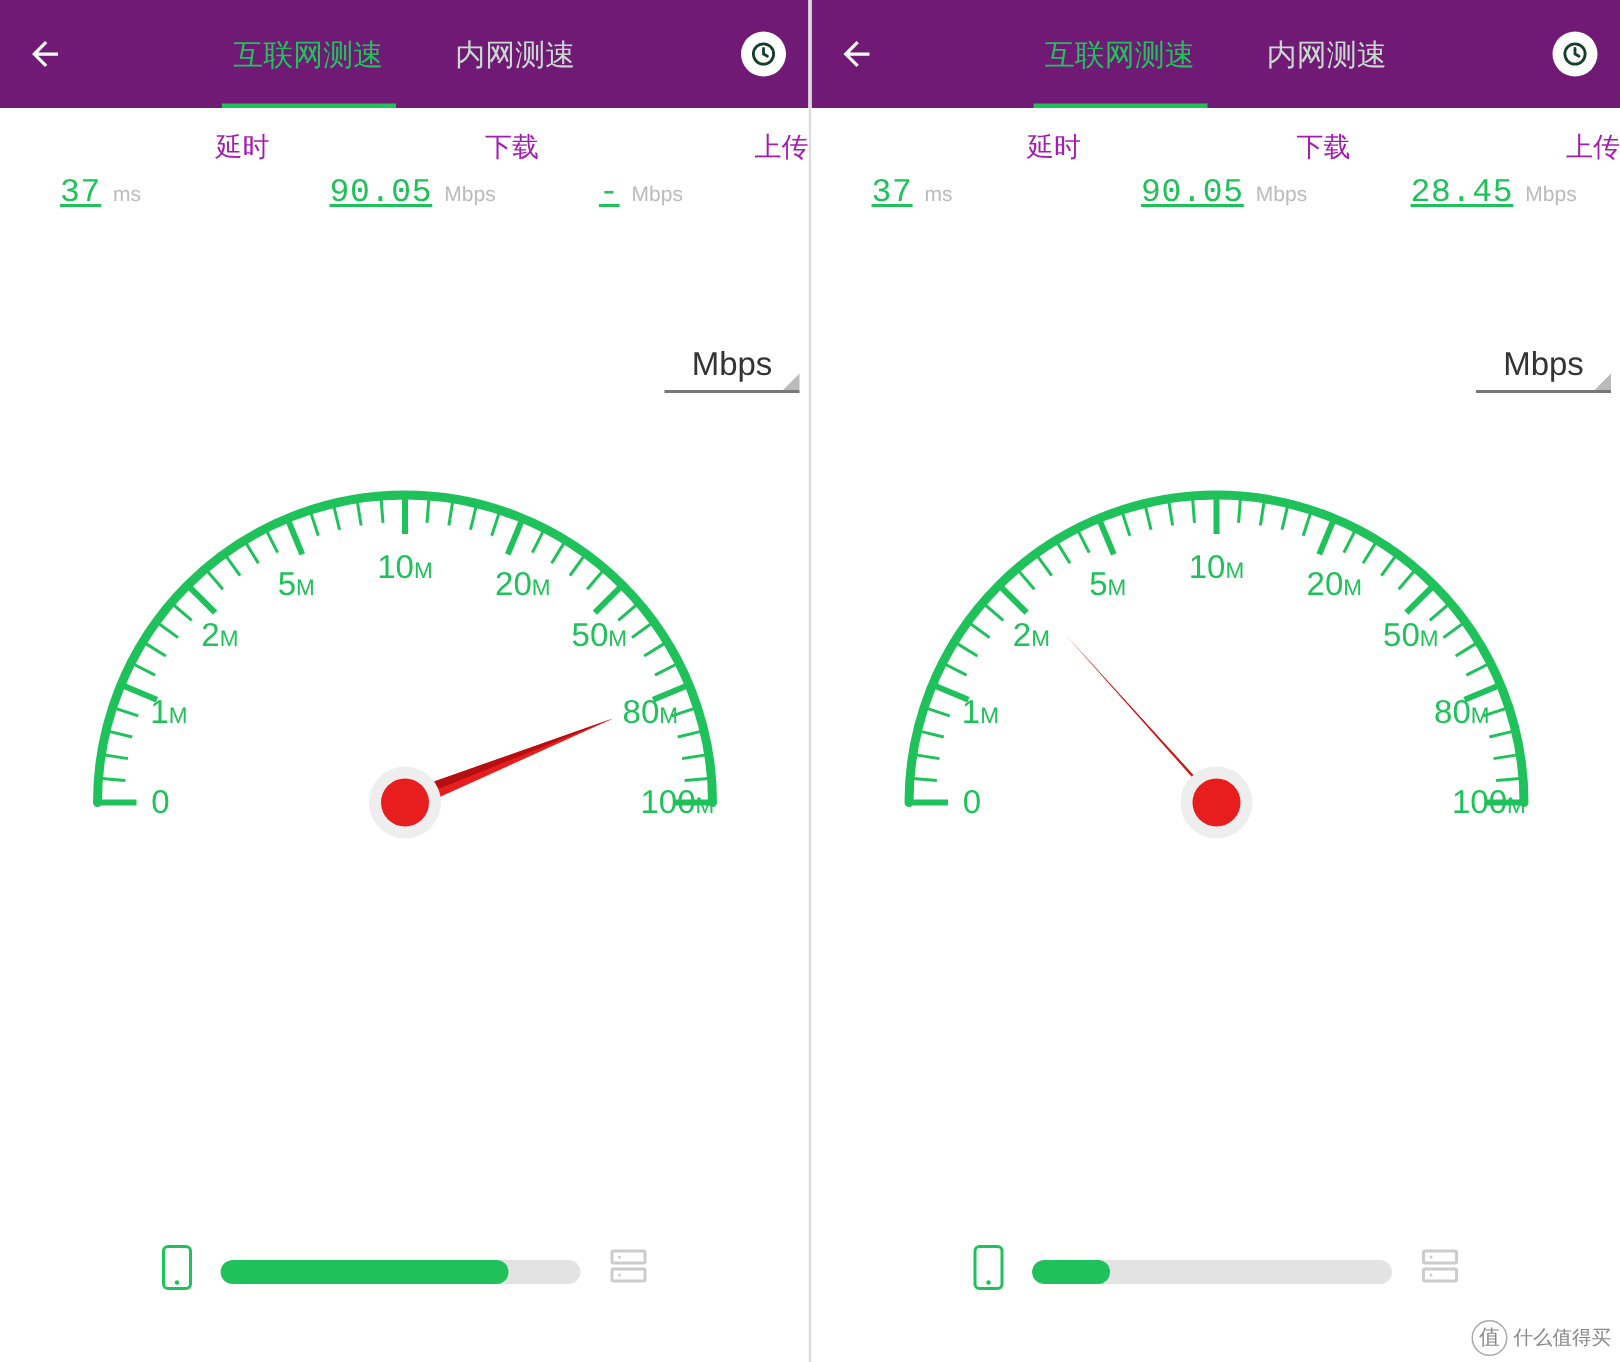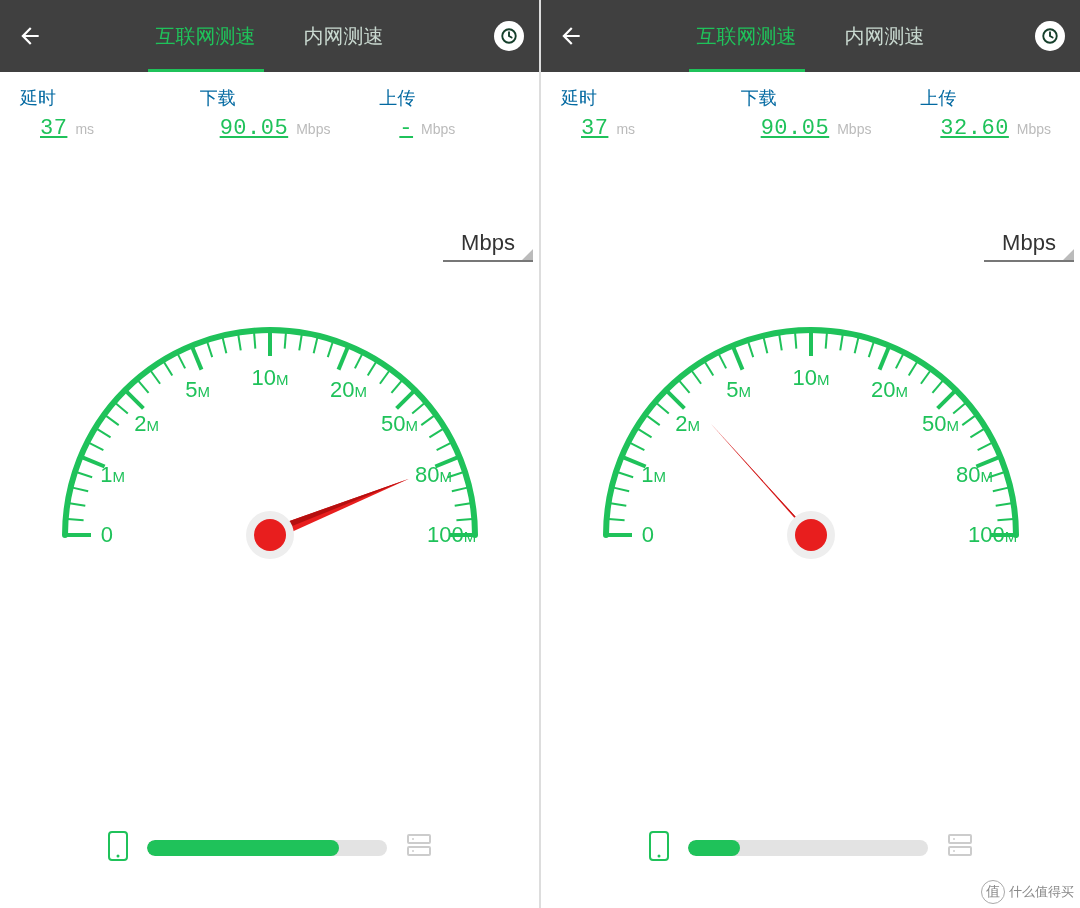--- a/index.html
+++ b/index.html
@@ -2,33 +2,33 @@
 <html><head>
 <meta charset="utf-8">
 <style>
   * { box-sizing: border-box; margin: 0; padding: 0; }
   body { width: 1080px; height: 908px; background: #fff; font-family: "Microsoft YaHei", sans-serif; overflow: hidden; position: relative; }
   .wrap { display: flex; width: 1080px; height: 908px; }
   .panel { width: 539px; height: 908px; background: #fff; position: relative; overflow: hidden; }
   .divider { width: 2px; height: 908px; background: #ddd; }
 
   
-  .header { height: 72px; background: #404040; display: flex; align-items: center; color: #fff; position: relative; }
+  .header { height: 72px; background: #701a75; display: flex; align-items: center; color: #fff; position: relative; }
   .back { width: 60px; display: flex; justify-content: center; align-items: center; }
   .tabs { flex: 1; display: flex; justify-content: center; align-items: center; gap: 40px; height: 100%; }
   .tab { font-size: 20px; height: 100%; display: flex; align-items: center; position: relative; padding: 0 4px; color: #c8d8cf; }
   .tab.active { color: #1fc25a; }
   .tab.active::after { content: ""; position: absolute; bottom: 0; left: -4px; right: -4px; height: 3px; background: #1fc25a; }
   .clock { width: 60px; display: flex; justify-content: center; align-items: center; }
   .clock-circ { width: 30px; height: 30px; border-radius: 50%; background: #fff; display: flex; align-items: center; justify-content: center; }
 
   
   .stats { display: flex; padding: 14px 0 0 0; }
   .stat { flex: 1; text-align: left; padding-left: 20px; }
-  .stat-label { font-size: 18px; color: #0369a1; margin-bottom: 6px; }
+  .stat-label { font-size: 18px; color: #a21caf; margin-bottom: 6px; text-align: right; }
   .stat-val { display: flex; align-items: baseline; gap: 8px; padding-left: 20px;}
   .stat-num { color: #1fc25a; font-size: 22px; font-family: "Courier New", monospace; letter-spacing: 0.5px; text-decoration: underline;}
   .stat-unit { color: #bbb; font-size: 14px; }
 
   
   .unit-box { position: absolute; right: 6px; top: 226px; width: 90px; height: 36px; border-bottom: 2px solid #777; font-size: 22px; color: #333; display: flex; align-items: center; justify-content: center; background: linear-gradient(to top left, #bbb 0%, #bbb 30%, transparent 31%) bottom right / 18px 18px no-repeat; }
 
   
   .gauge-area { position: absolute; left: 50%; top: 290px; transform: translateX(-50%); width: 460px; height: 360px; }
   .gauge-area svg { width: 100%; height: auto; overflow: visible; }
@@ -211,21 +211,21 @@
       <div class="stat">
         <div class="stat-label">下载</div>
         <div class="stat-val">
           <span class="stat-num">90.05</span>
           <span class="stat-unit">Mbps</span>
         </div>
       </div>
       <div class="stat">
         <div class="stat-label">上传</div>
         <div class="stat-val">
-          <span class="stat-num">32.60</span>
+          <span class="stat-num">28.45</span>
           <span class="stat-unit">Mbps</span>
         </div>
       </div>
     </div>
 
     <div class="unit-box">Mbps</div>
 
     <div class="gauge-area">
       <svg viewBox="0 0 460 340">
           <path d="M 25 244.99999999999997 A 205 205 0 0 1 435 245" fill="none" stroke="#1fc25a" stroke-width="6" stroke-linecap="round"></path>

